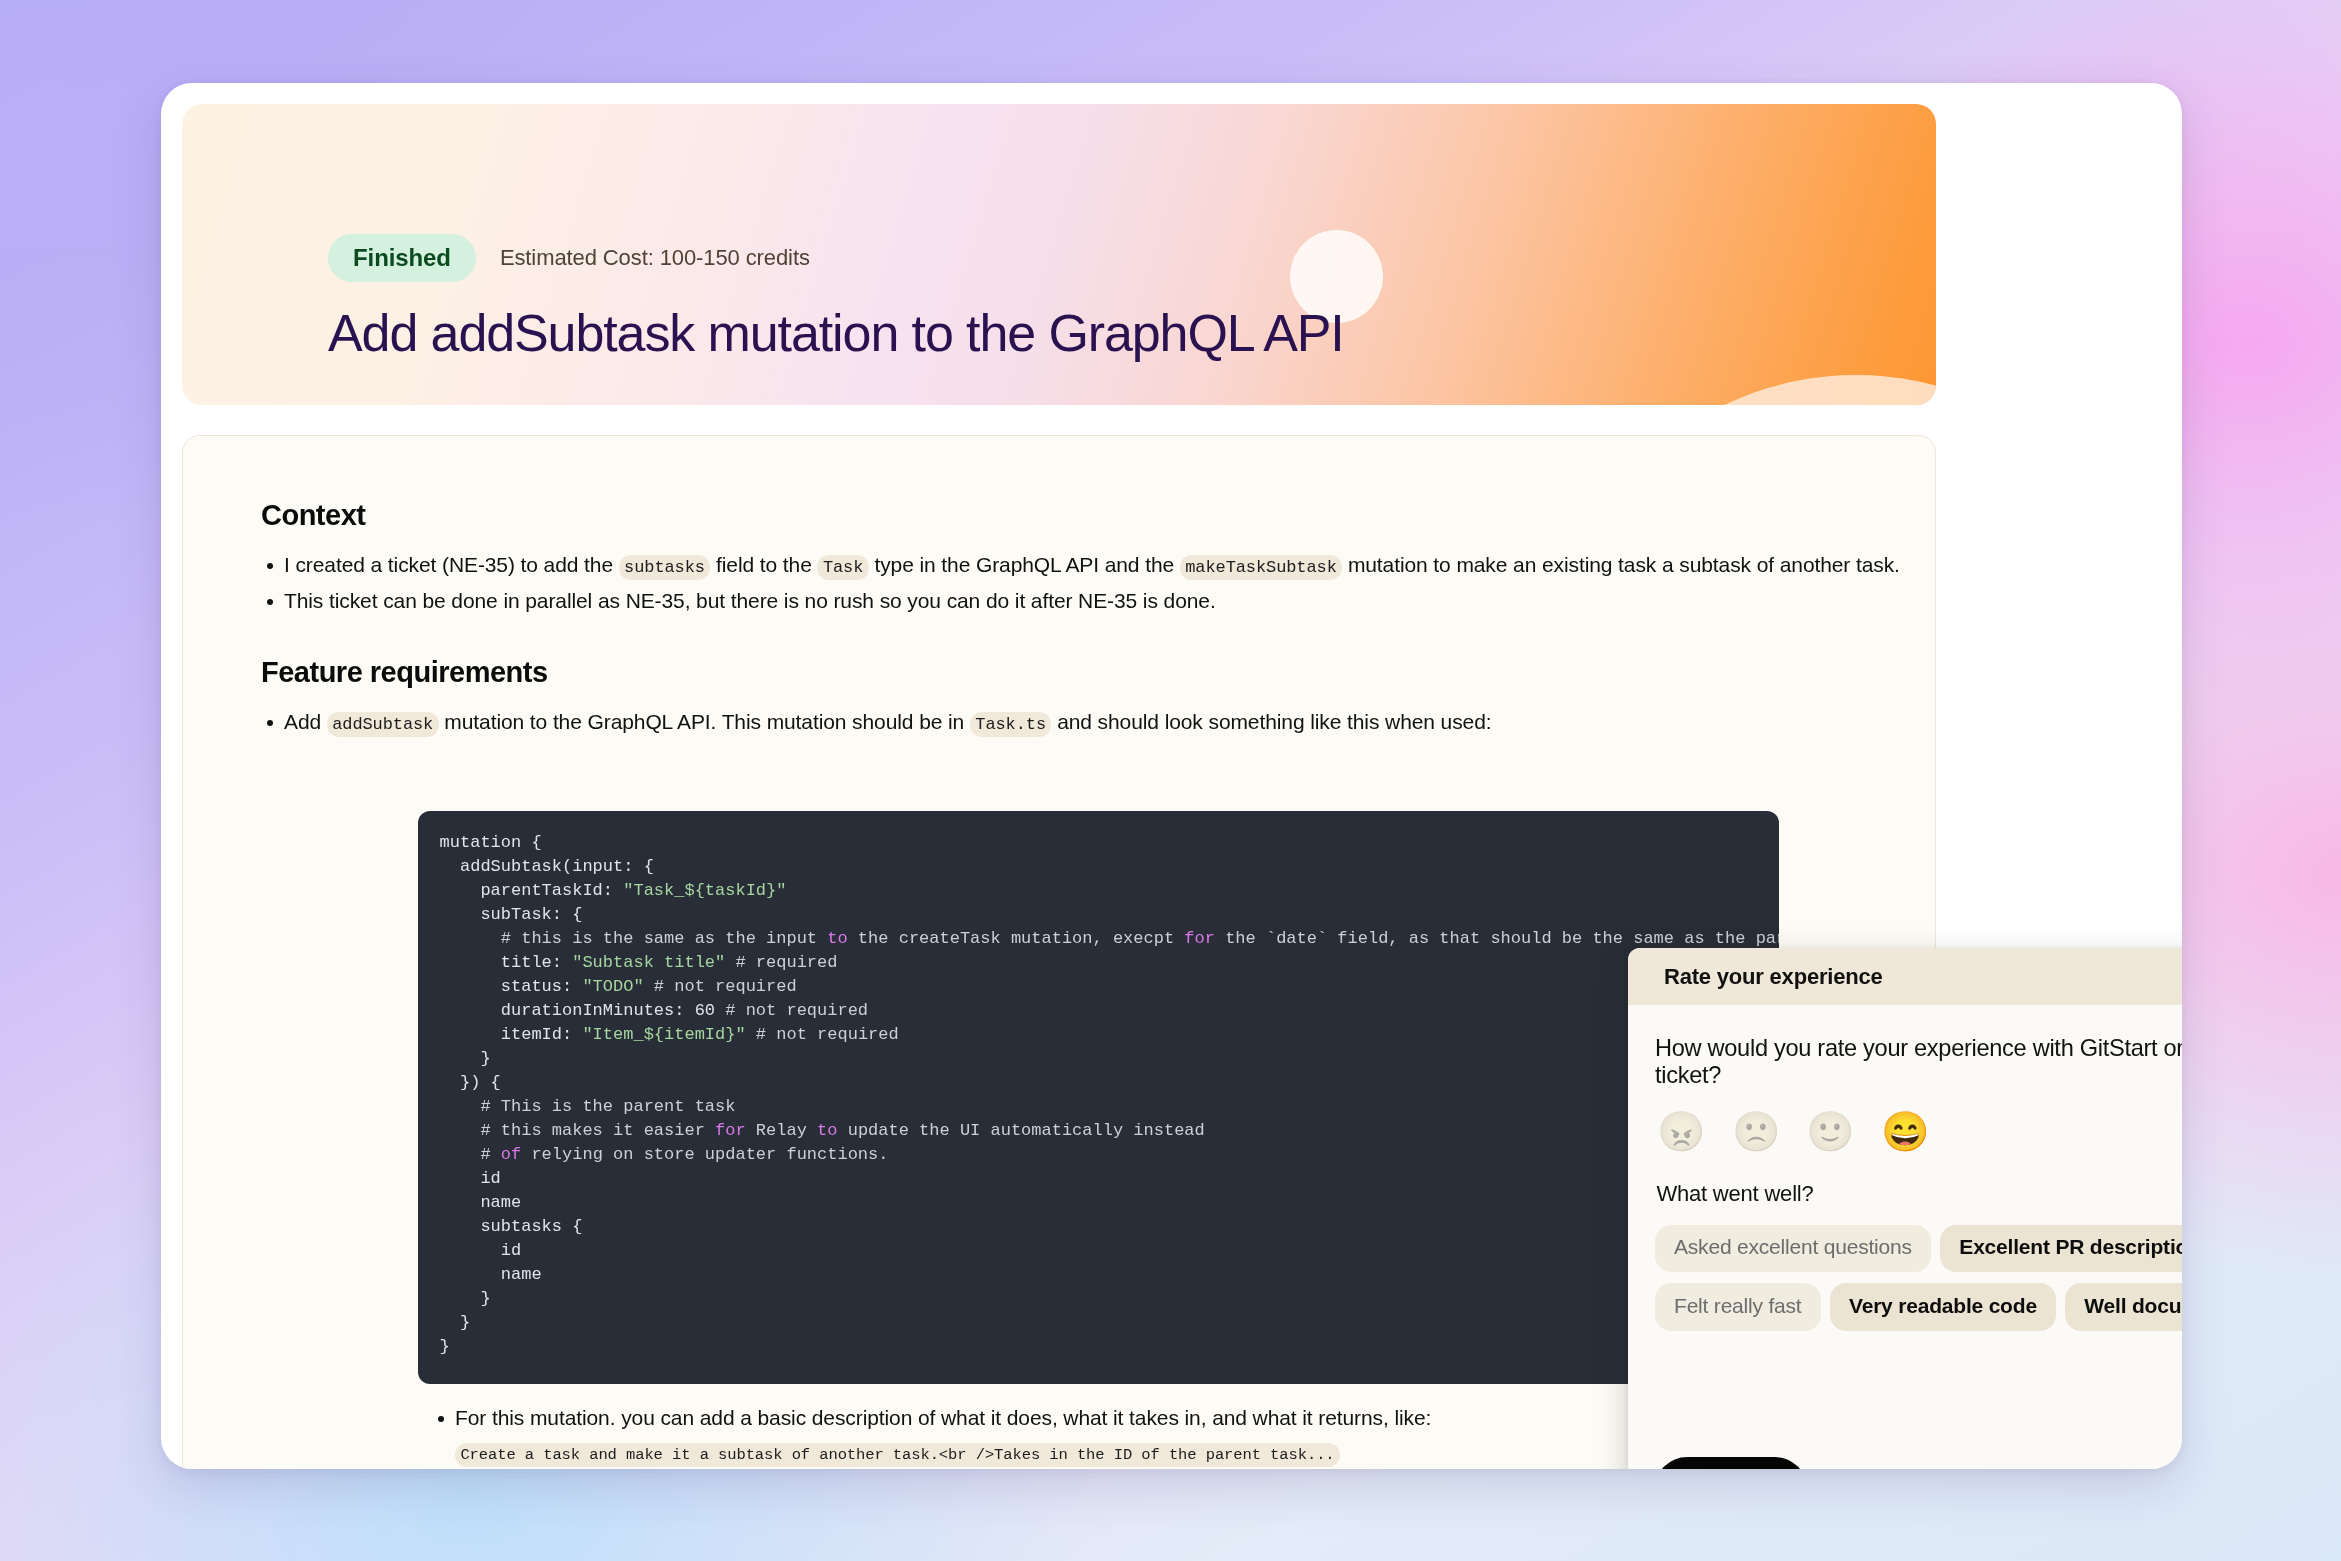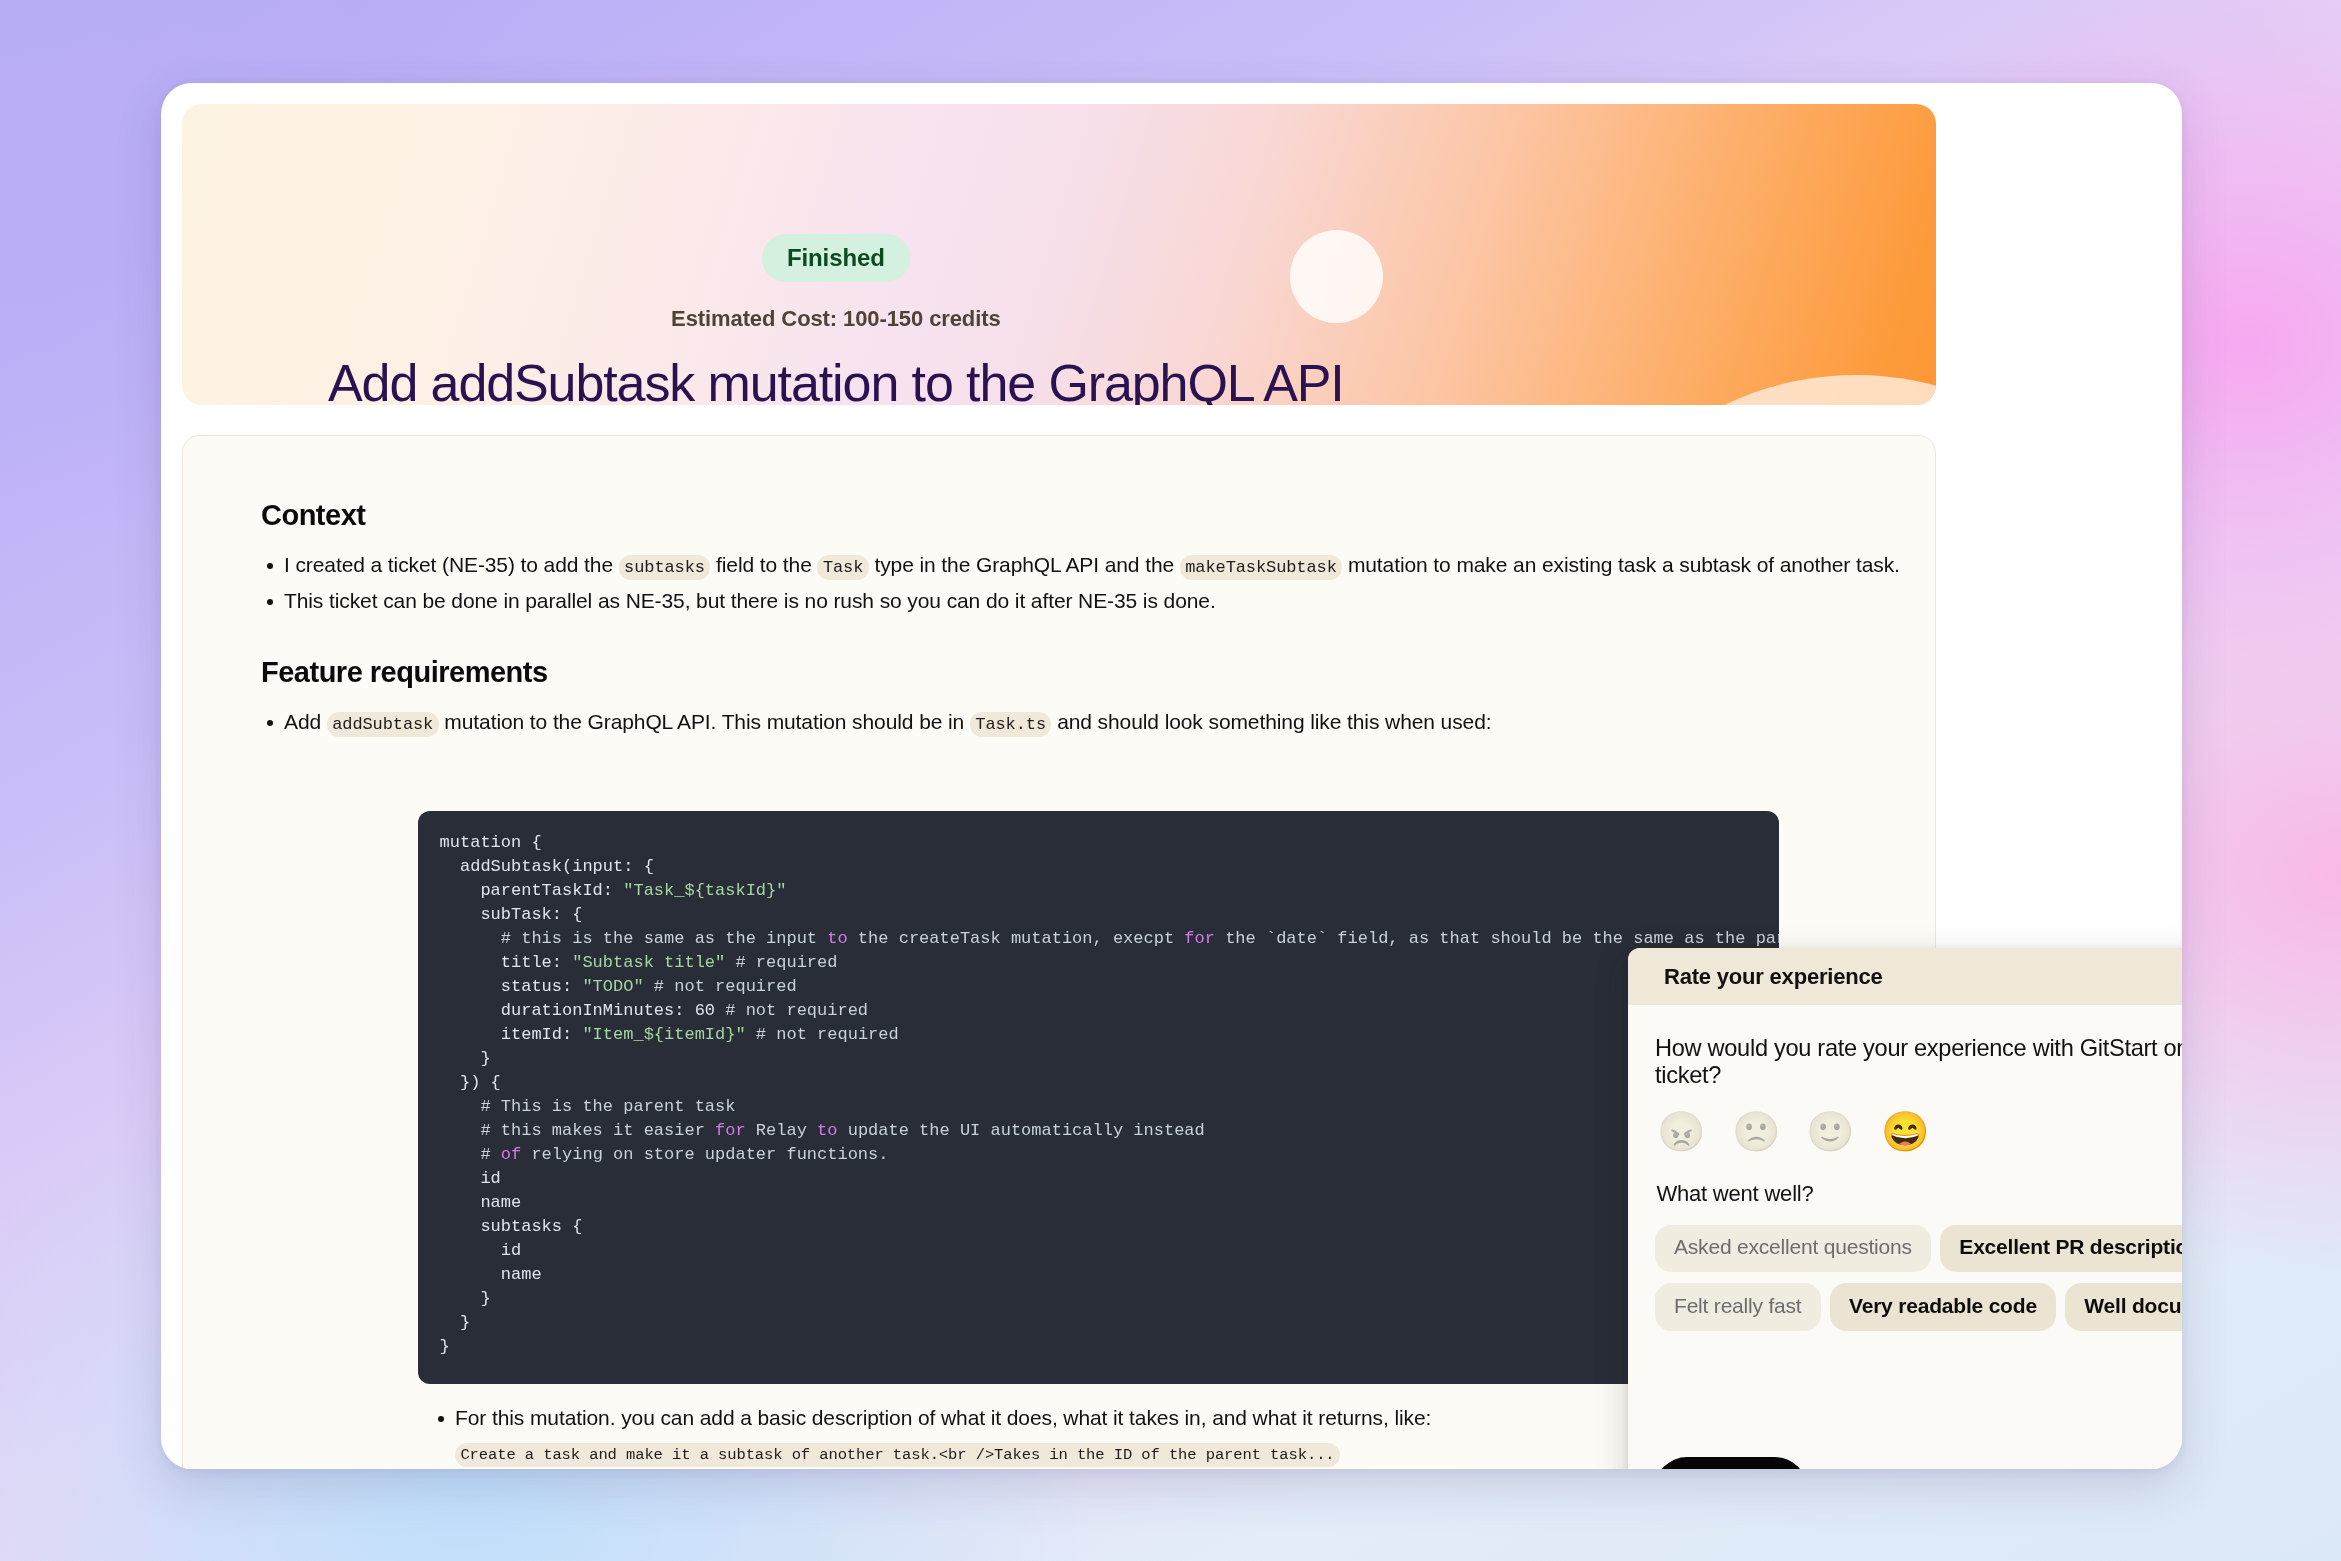--- a/index.html
+++ b/index.html
@@ -78,36 +78,35 @@
     position: absolute;
     left: 0; top: 0;
     z-index: 3;
     padding: 130px 0 0 146px;
   }
   .hero-meta {
     display: flex;
     align-items: center;
     gap: 24px;
     margin-bottom: 24px;
-    flex-direction: column;
   }
   .status-badge {
     display: inline-block;
     background: #d4f0de;
     color: #0c4a20;
     font-size: 24px;
     font-weight: 700;
     padding: 9.5px 25px 10.8px;
     border-radius: 675px;
     letter-spacing: -0.1px;
   }
   .cost-text {
     font-size: 22px;
     color: #4e4436;
-    font-weight: 700;
+    font-weight: 400;
     letter-spacing: -0.1px;
   }
   .hero-title {
     font-size: 52px;
     font-weight: 400;
     color: #2a1150;
     letter-spacing: -1.1px;
     line-height: 1.05;
     white-space: nowrap;
   }

